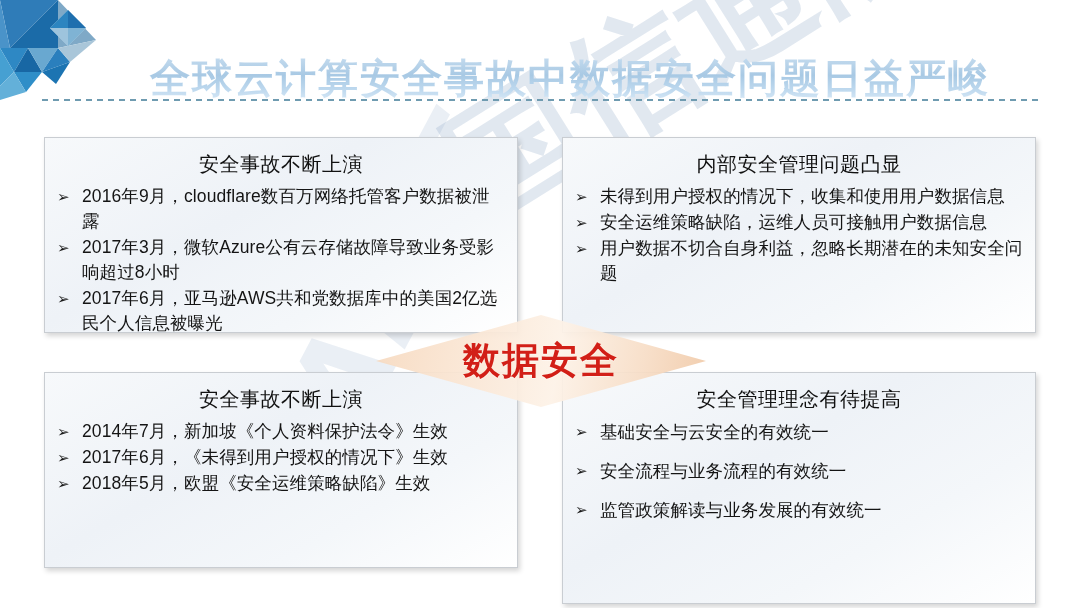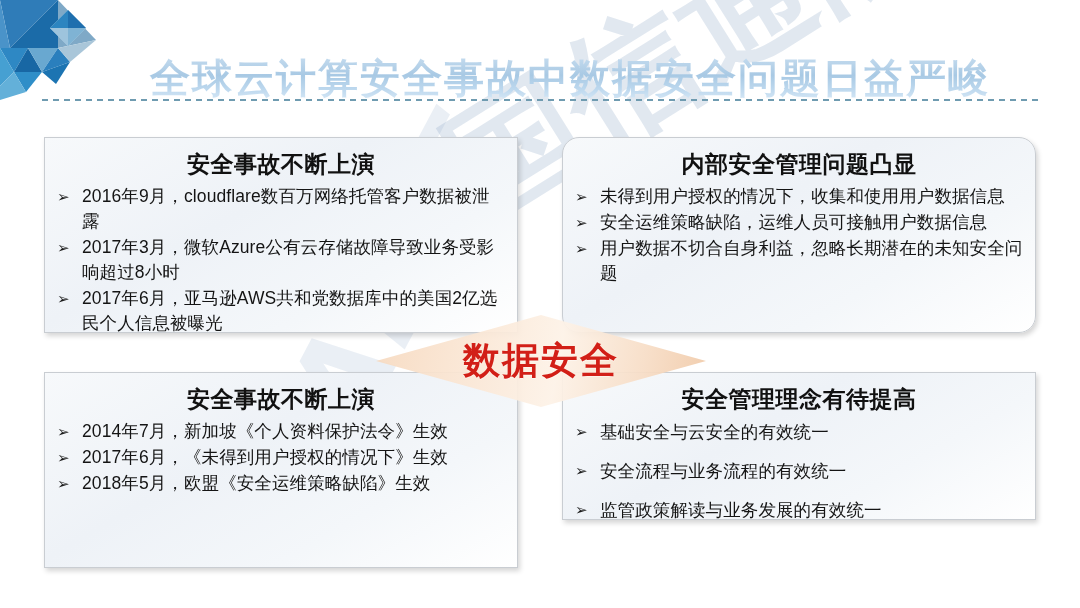--- a/index.html
+++ b/index.html
@@ -100,28 +100,28 @@
   .box {
     position: absolute;
     z-index: 3;
     background: linear-gradient(150deg, #f7f9fb 0%, #eef2f7 40%, #f4f7fa 70%, #ffffff 100%);
     border: 1px solid #c9cdd2;
     box-shadow: 2px 3px 5px rgba(0,0,0,0.17);
     padding: 10px 10px 8px 10px;
   }
 
   .box-tl { left: 44px;  top: 137px; width: 474px; height: 196px; }
-  .box-tr { left: 562px; top: 137px; width: 474px; height: 196px; border-radius: 17px; }
+  .box-tr { left: 562px; top: 137px; width: 474px; height: 196px; }
   .box-bl { left: 44px;  top: 372px; width: 474px; height: 196px; }
-  .box-br { left: 562px; top: 372px; width: 474px; height: 148px; }
+  .box-br { left: 562px; top: 372px; width: 474px; height: 232px; }
 
   .box-title {
     font-family: "DejaVu Sans", "Liberation Sans", sans-serif;
-    font-weight: bold;
-    font-size: 23px;
+    font-weight: normal;
+    font-size: 20px;
     line-height: 32px;
     color: #111111;
     text-align: center;
     letter-spacing: 0.5px;
     margin-bottom: 4px;
   }
 
   .bullets { list-style: none; }
 
   .bullet {

